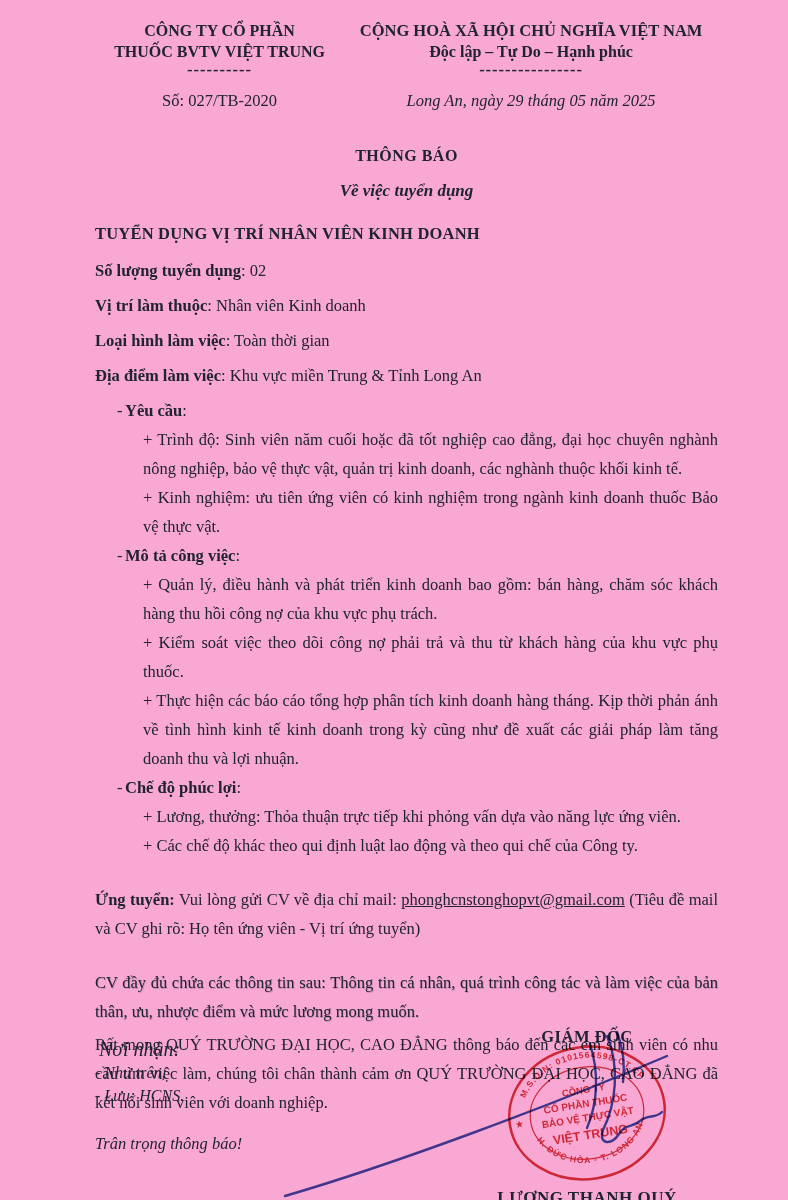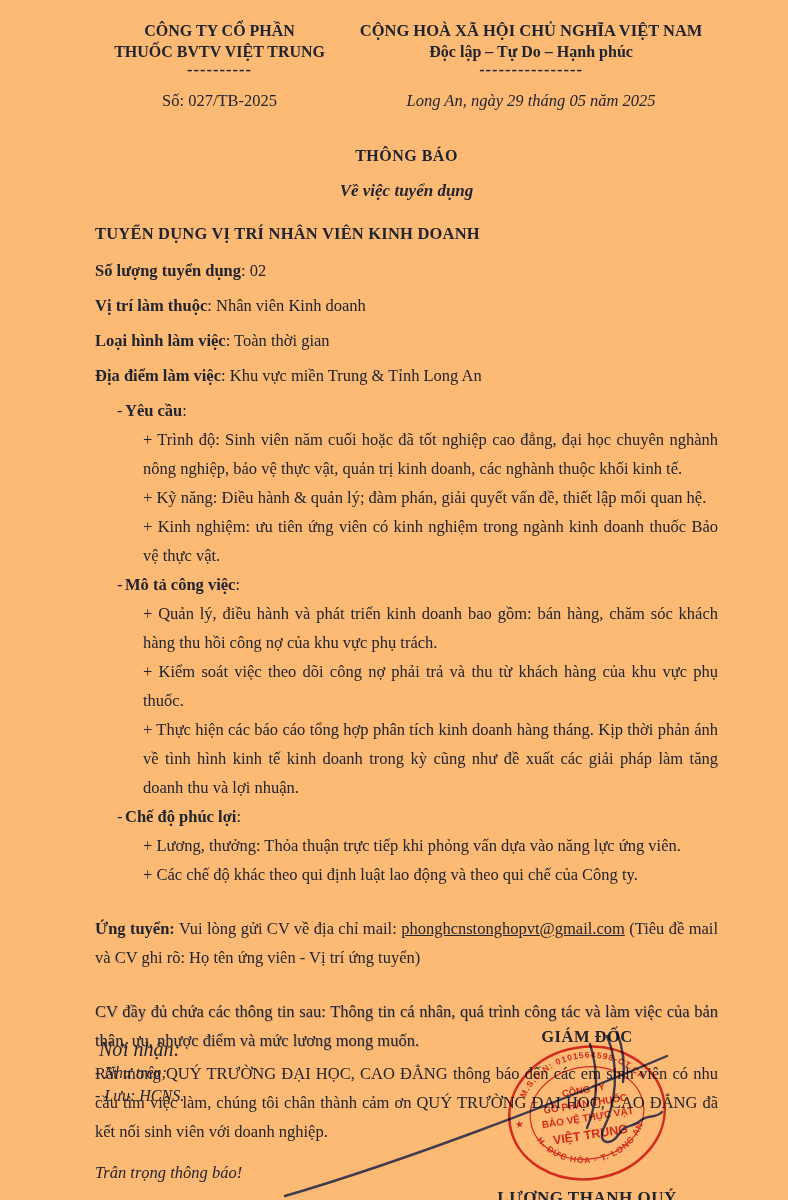--- a/index.html
+++ b/index.html
@@ -1,19 +1,19 @@
 <!DOCTYPE html>
 <html><head>
 <meta charset="utf-8">
 <style>
   * { margin:0; padding:0; box-sizing:border-box; }
   html,body { background:#ffffff; }
   .page {
     width:788px; height:1200px;
-    background:#fdba74;
+    background:#f9a8d4;
     font-family:"Liberation Serif", serif;
     color:#20242f;
     position:relative;
     padding:20px 70px 0 95px;
     overflow:hidden;
     font-size:16.5px;
     line-height:29px;
   }
   
   .doc-header { display:flex; text-align:center; line-height:21px; margin-bottom:4px; }
@@ -56,21 +56,21 @@
 </head>
 <body>
 
 <div class="page">
 
   <div class="doc-header">
     <div class="hcol-left">
       <div class="hline">CÔNG TY CỔ PHẦN</div>
       <div class="hline">THUỐC BVTV VIỆT TRUNG</div>
       <div class="hdivider">----------</div>
-      <div class="doc-number">Số: 027/TB-2025</div>
+      <div class="doc-number">Số: 027/TB-2020</div>
     </div>
     <div class="hcol-right">
       <div class="hline-big">CỘNG HOÀ XÃ HỘI CHỦ NGHĨA VIỆT NAM</div>
       <div class="hline">Độc lập – Tự Do – Hạnh phúc</div>
       <div class="hdivider">----------------</div>
       <div class="date-line">Long An, ngày 29 tháng 05 năm 2025</div>
     </div>
   </div>
 
   <div class="title-block">
@@ -86,21 +86,20 @@
     <div class="detail-line"><span class="b">Loại hình làm việc</span><span>: Toàn thời gian</span></div>
     <div class="detail-line"><span class="b">Địa điểm làm việc</span><span>: Khu vực miền Trung &amp; Tỉnh Long An</span></div>
   </div>
 
   <div class="section">
     <div class="section-title-row">
       <span class="section-marker">-</span>
       <span><span class="b">Yêu cầu</span><span>:</span></span>
     </div>
     <div class="section-item">+ Trình độ: Sinh viên năm cuối hoặc đã tốt nghiệp cao đẳng, đại học chuyên nghành nông nghiệp, bảo vệ thực vật, quản trị kinh doanh, các nghành thuộc khối kinh tế.</div>
-    <div class="section-item">+ Kỹ năng: Điều hành &amp; quản lý; đàm phán, giải quyết vấn đề, thiết lập mối quan hệ.</div>
     <div class="section-item">+ Kinh nghiệm: ưu tiên ứng viên có kinh nghiệm trong ngành kinh doanh thuốc Bảo vệ thực vật.</div>
   </div>
 
   <div class="section">
     <div class="section-title-row">
       <span class="section-marker">-</span>
       <span><span class="b">Mô tả công việc</span><span>:</span></span>
     </div>
     <div class="section-item">+ Quản lý, điều hành và phát triển kinh doanh bao gồm: bán hàng, chăm sóc khách hàng thu hồi công nợ của khu vực phụ trách.</div>
     <div class="section-item">+ Kiểm soát việc theo dõi công nợ phải trả và thu từ khách hàng của khu vực phụ thuốc.</div>

